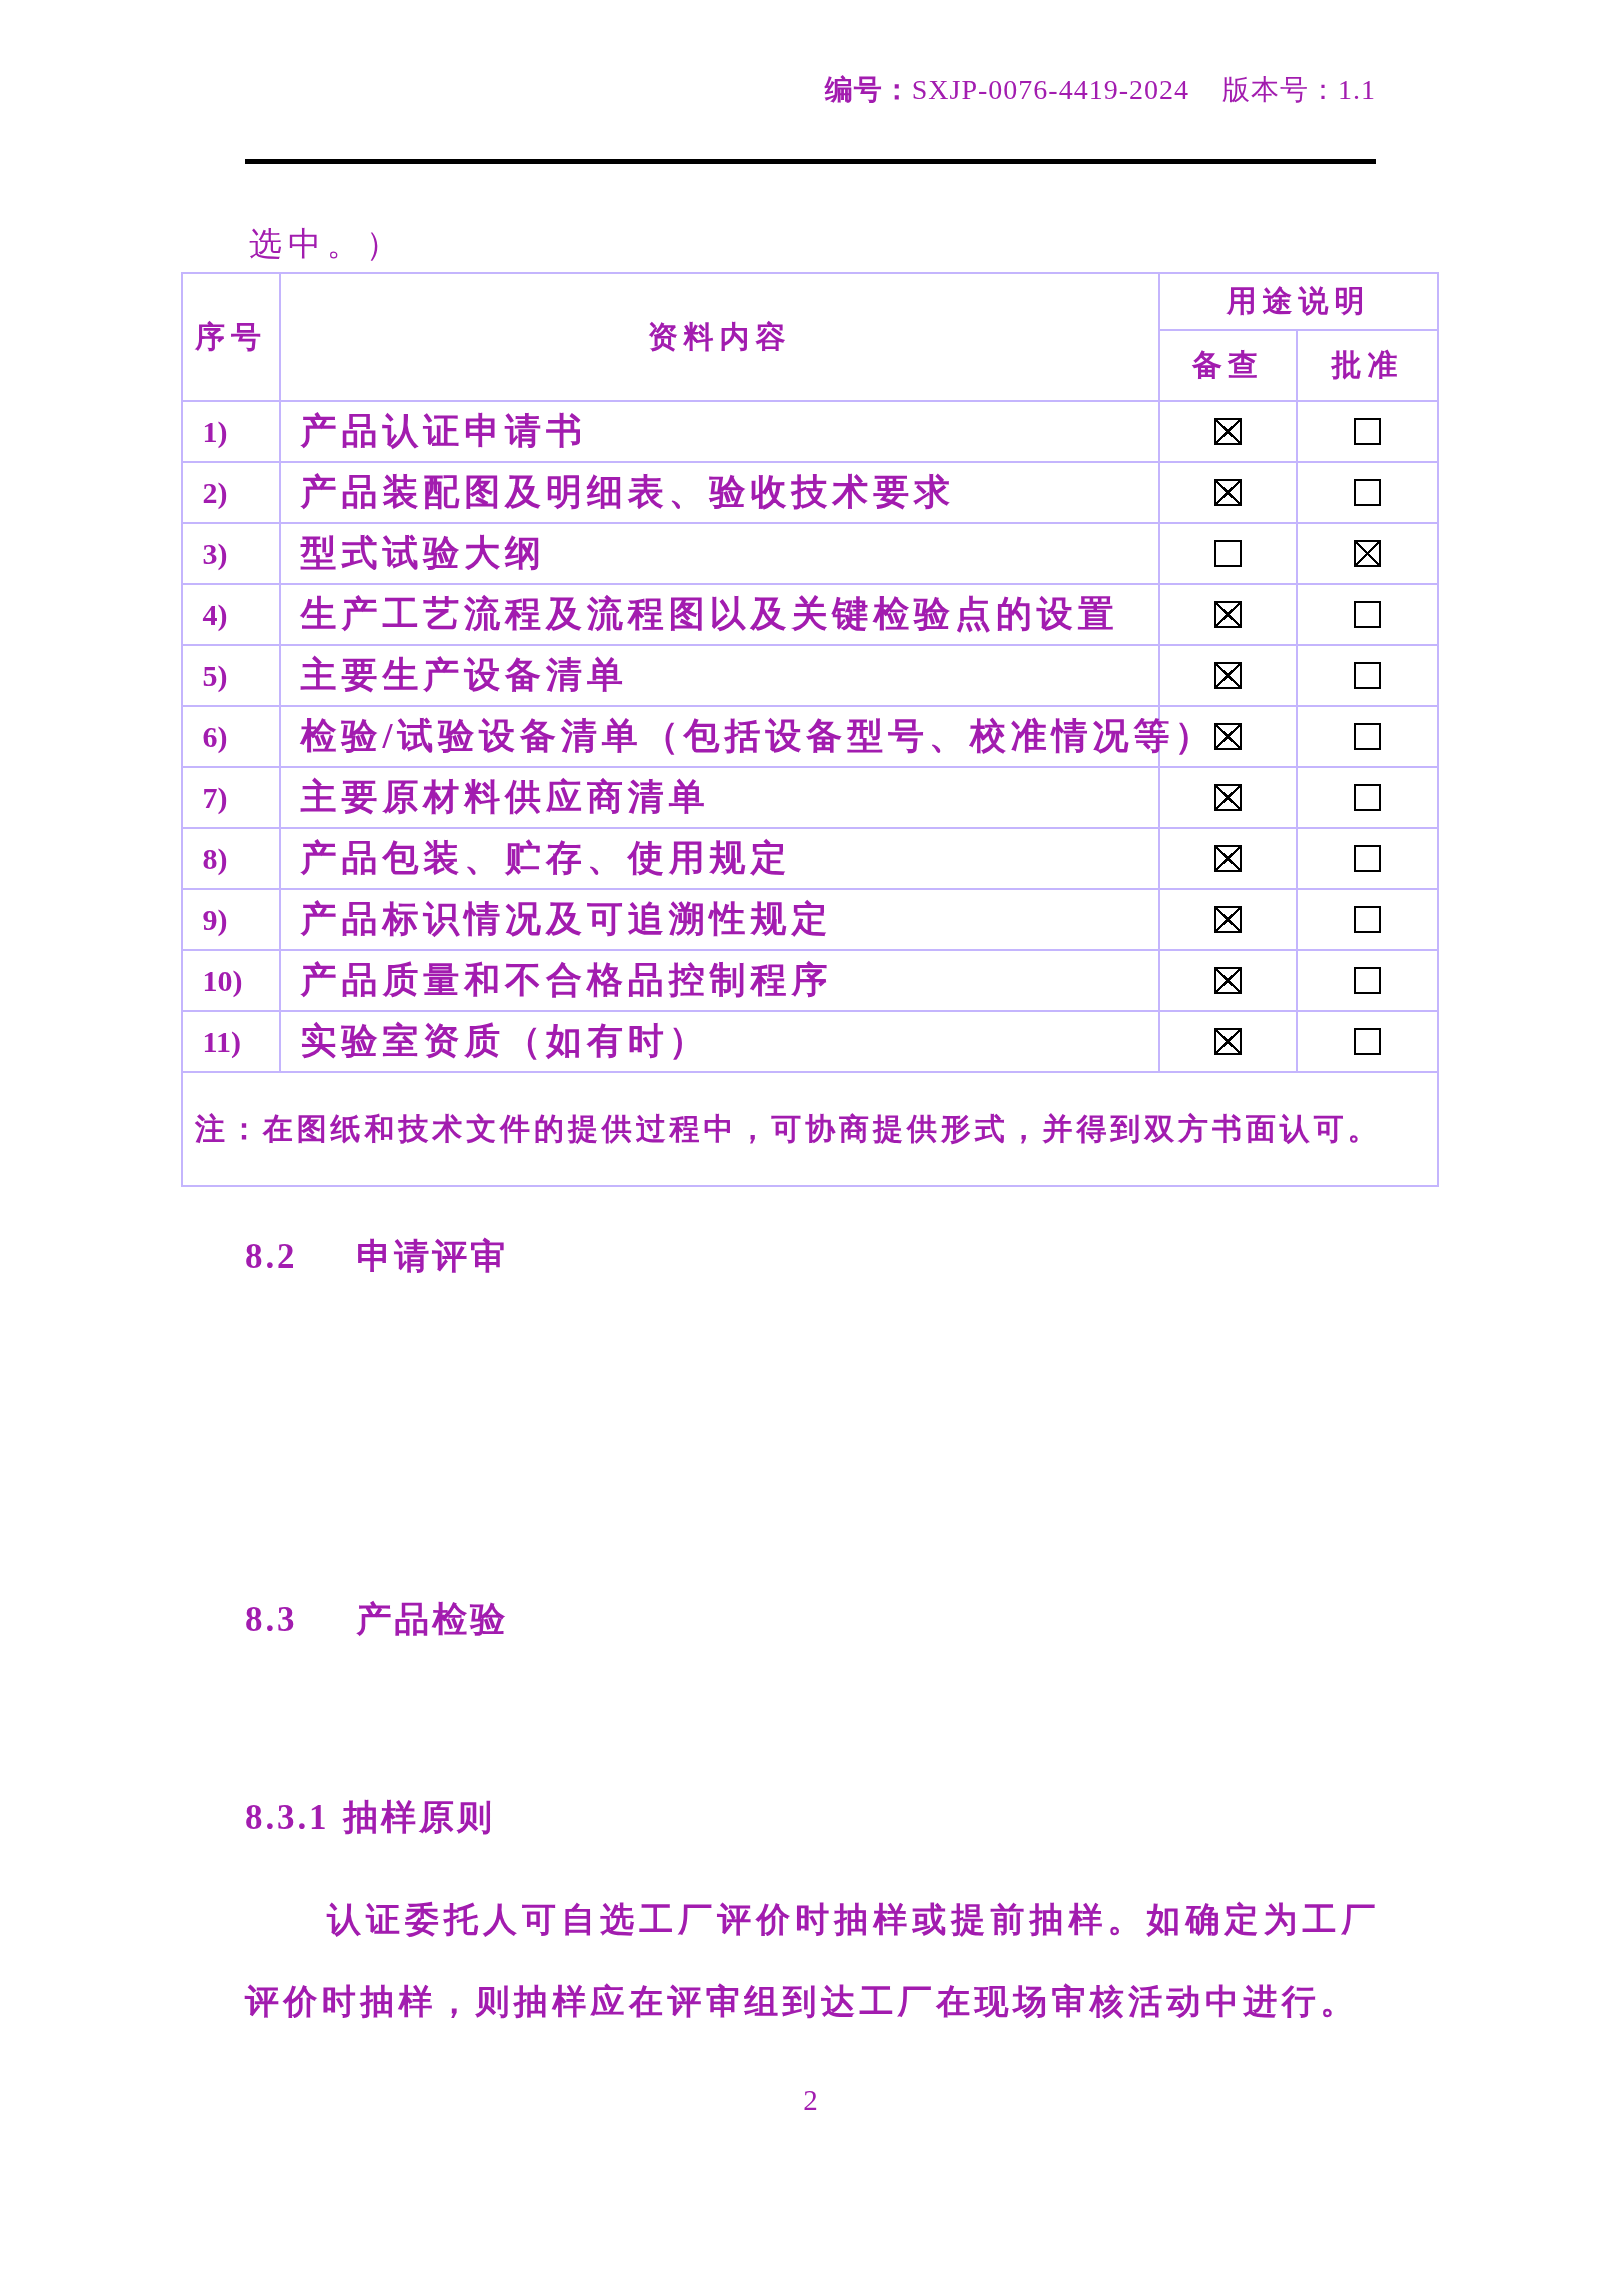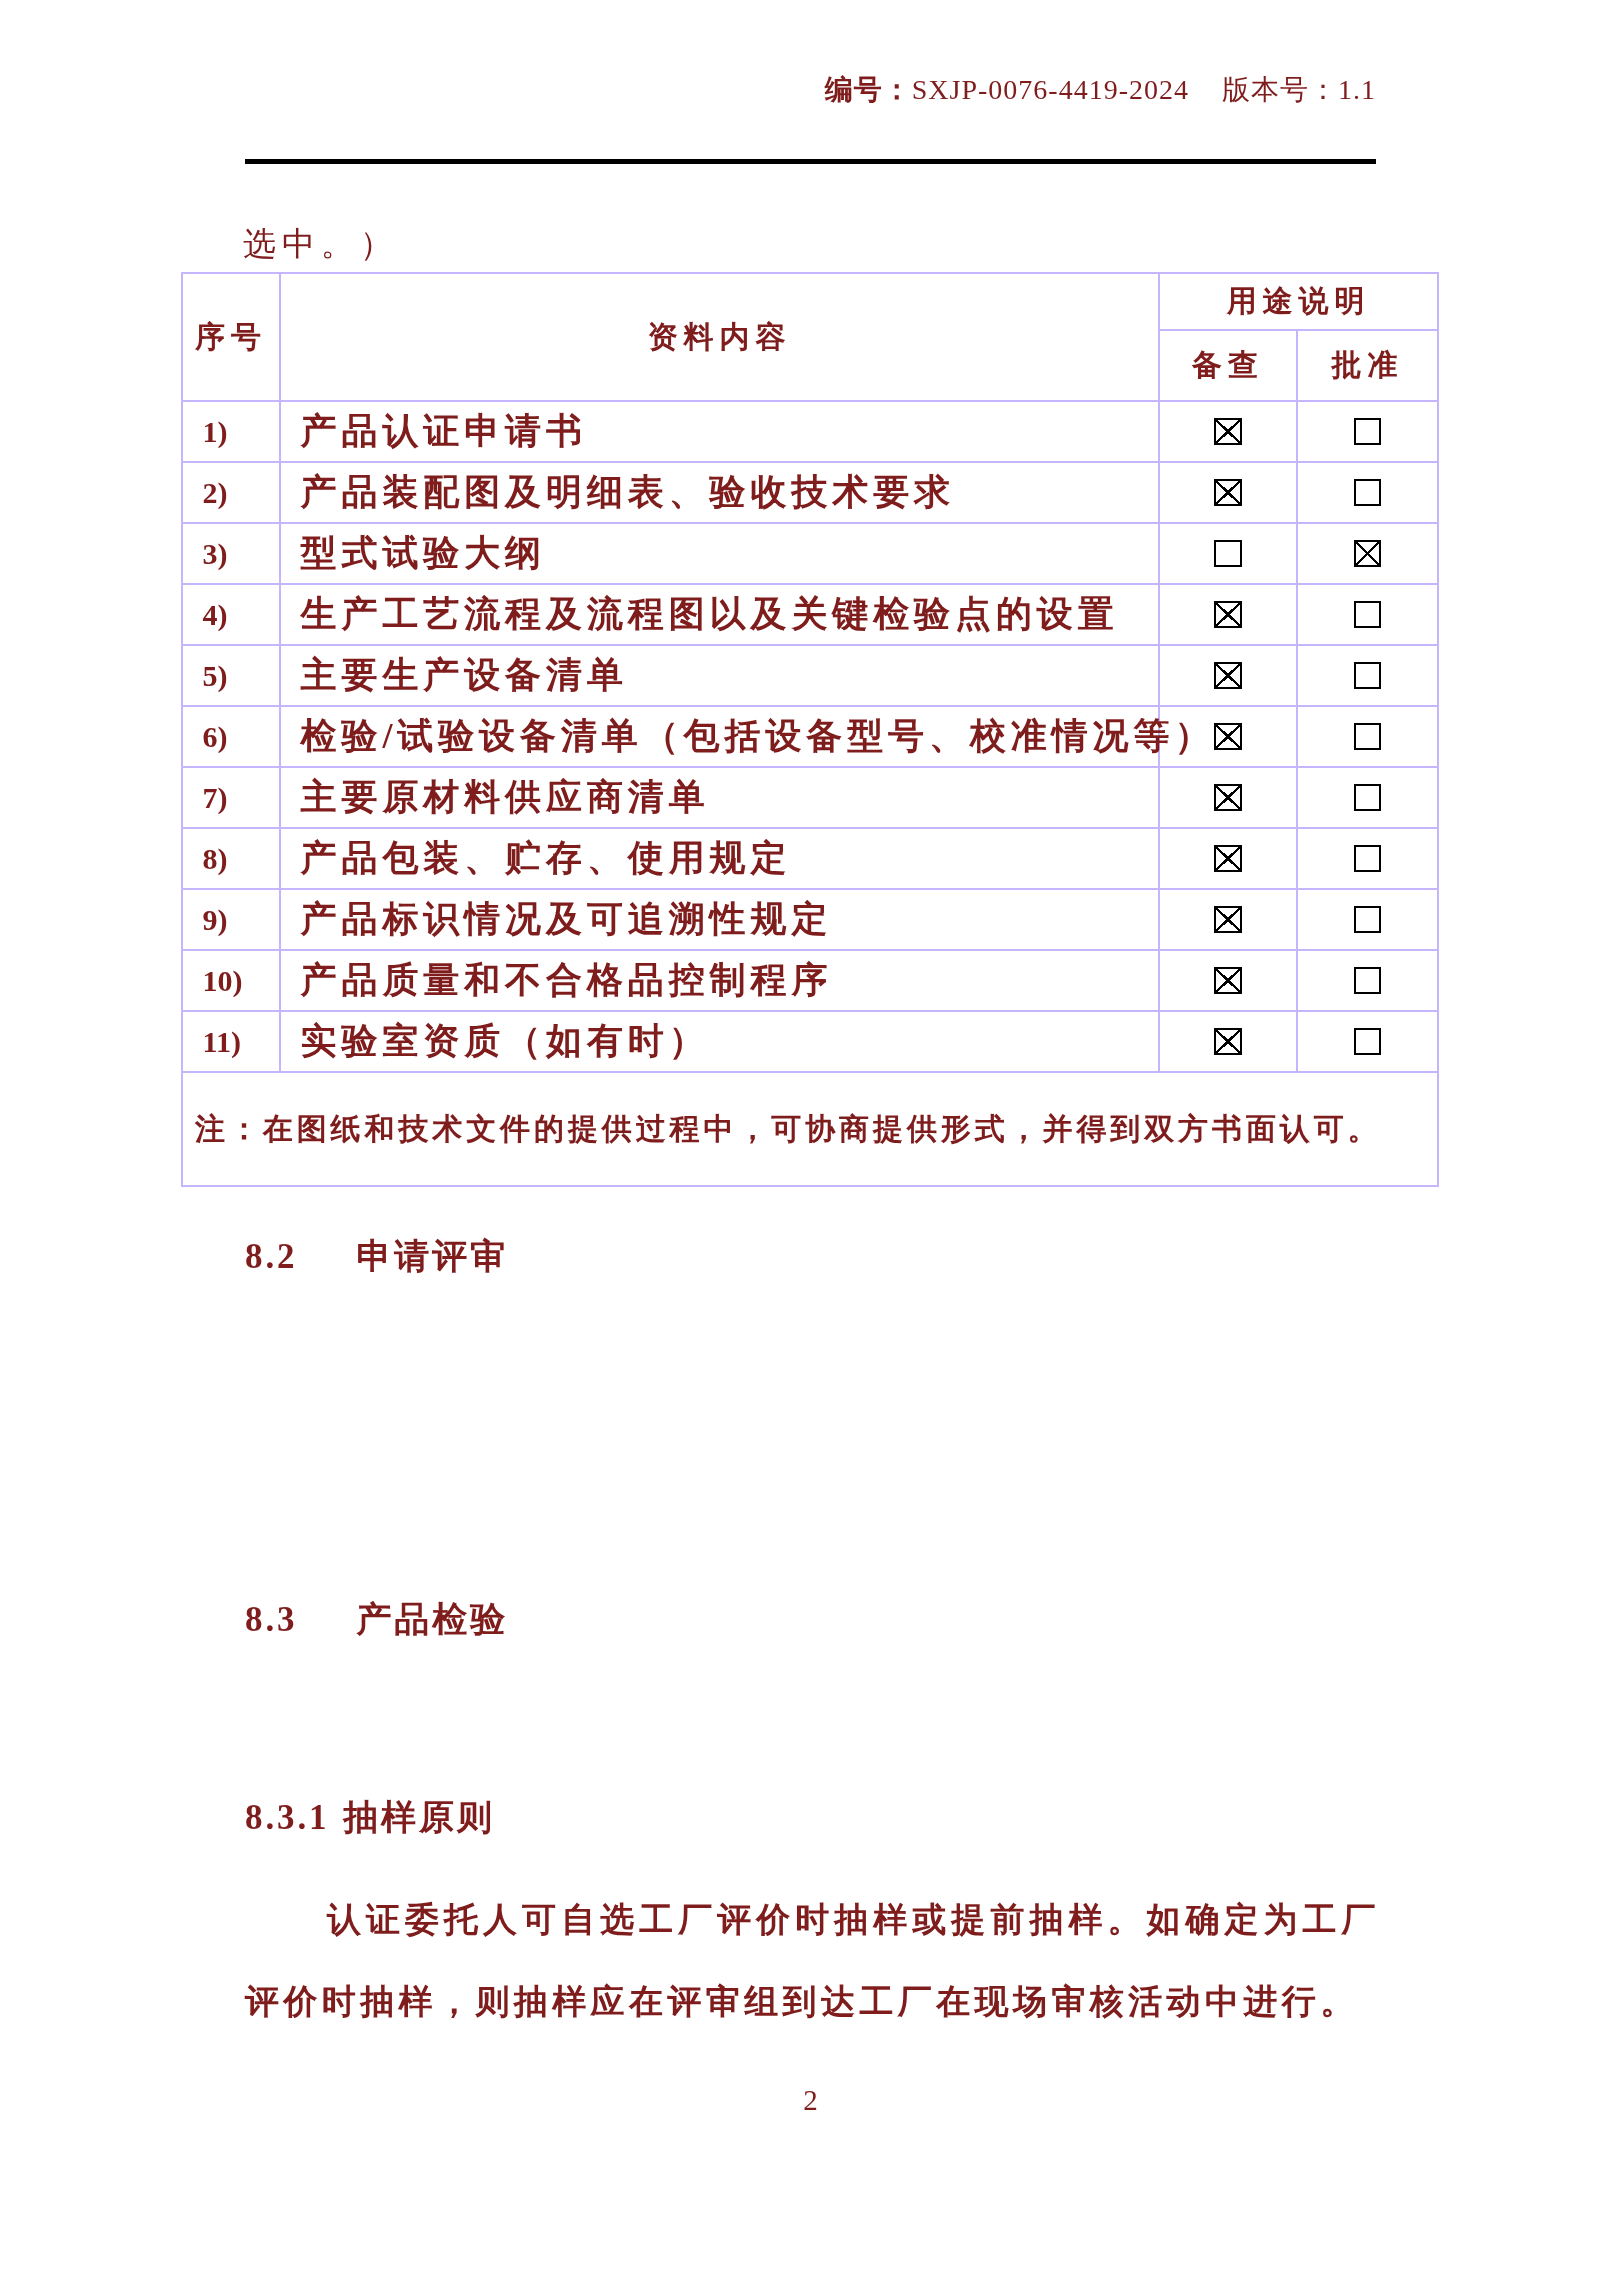--- a/index.html
+++ b/index.html
@@ -1,35 +1,35 @@
 <!DOCTYPE html>
 <html><head>
 <meta charset="utf-8">
 <style>
   * { margin:0; padding:0; box-sizing:border-box; }
   html,body { background:#ffffff; }
   .page {
     position:relative; width:1621px; height:2293px;
-    background:#ffffff; color:#7f1d1d;
+    background:#ffffff; color:#a21caf;
     font-family:"Liberation Serif","DejaVu Serif",serif;
     overflow:hidden;
   }
   
   .doc-header {
     position:absolute; top:71px; right:245px;
     font-size:28px; letter-spacing:1px; white-space:nowrap;
   }
   .doc-header .lbl { font-weight:bold; }
   .doc-header .ver-lbl { margin-left:33px; }
   .header-rule {
     position:absolute; top:159px; left:245px;
     width:1131px; height:4.9px; background:#000;
   }
   .intro-tail {
-    position:absolute; top:222px; left:243px;
+    position:absolute; top:222px; left:249px;
     font-size:33px; letter-spacing:5.9px;
   }
   
   table.doc-table {
     position:absolute; top:272px; left:181px;
     width:1257px; border-collapse:collapse; table-layout:fixed;
   }
   .doc-table th, .doc-table td {
     border:2px solid #c4b5fd; font-weight:bold; vertical-align:middle;
   }

